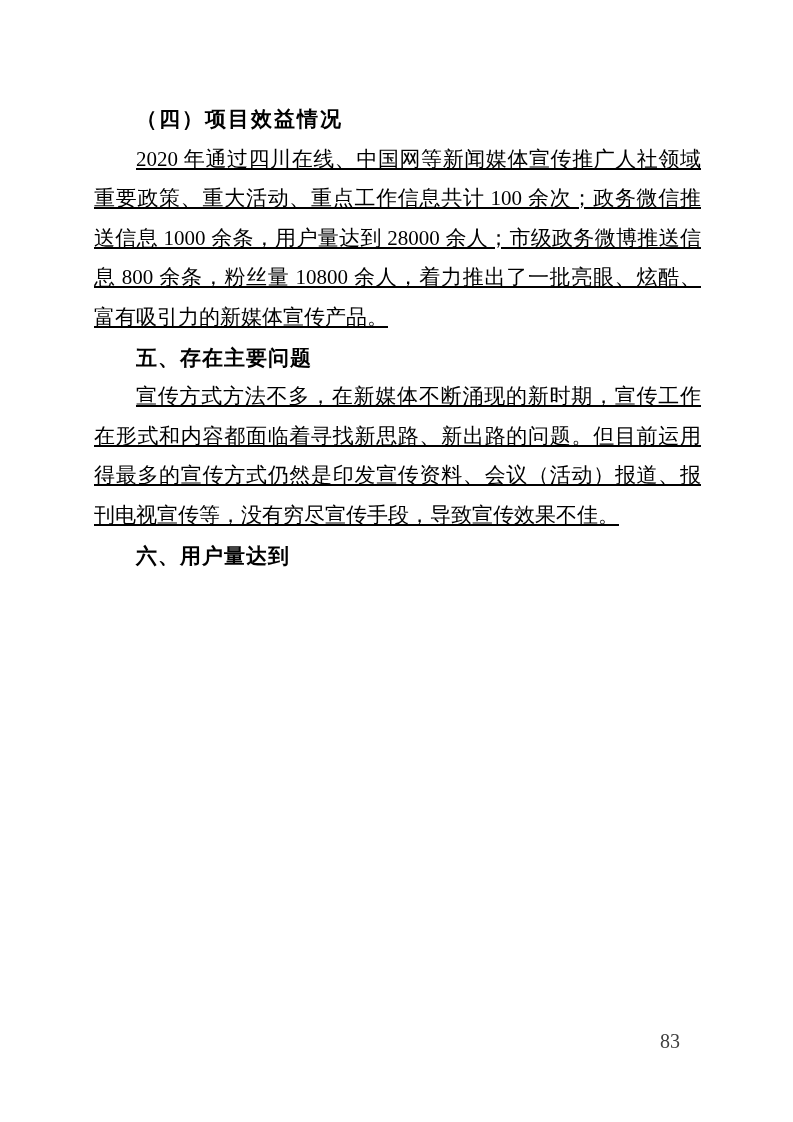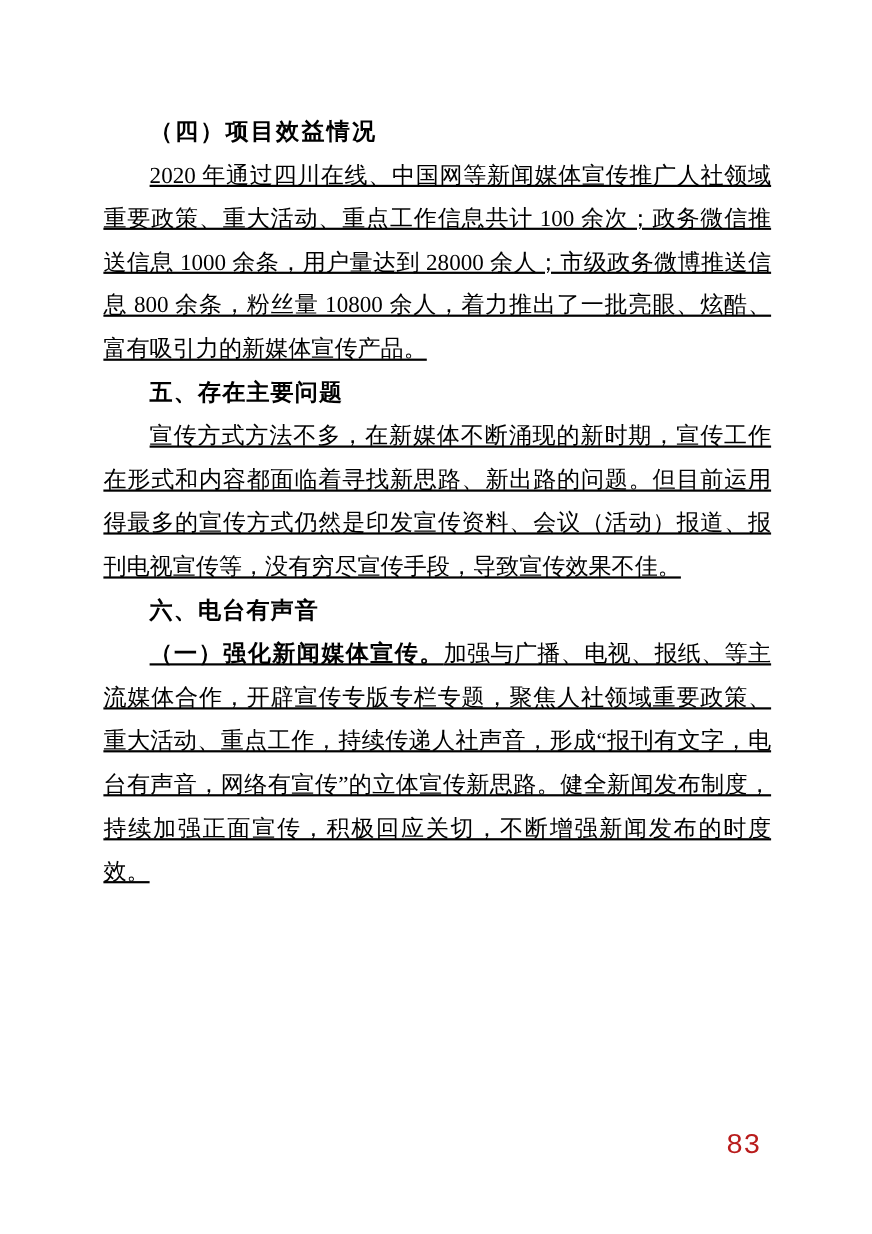--- a/index.html
+++ b/index.html
@@ -44,32 +44,31 @@
     text-decoration: underline;
   }
   .para .lead {
     font-weight: 700;
     letter-spacing: 1px;
   }
   .page-number {
     position: absolute;
     left: 660px;
     top: 1026px;
-    font-size: 26px;
+    font-size: 20px;
     line-height: 30px;
-    font-family: Liberation Mono, monospace;
-    color: #b91c1c;
+    font-family: Liberation Serif, serif;
+    color: #404040;
   }
 </style>
 </head>
 <body>
 
 <div class="page">
   <div class="content" id="content">
       <div class="heading-kai">（四）项目效益情况</div>
       <div class="para">2020 年通过四川在线、中国网等新闻媒体宣传推广人社领域重要政策、重大活动、重点工作信息共计 100 余次；政务微信推送信息 1000 余条，用户量达到 28000 余人；市级政务微博推送信息 800 余条，粉丝量 10800 余人，着力推出了一批亮眼、炫酷、富有吸引力的新媒体宣传产品。</div>
       <div class="heading-hei">五、存在主要问题</div>
       <div class="para">宣传方式方法不多，在新媒体不断涌现的新时期，宣传工作在形式和内容都面临着寻找新思路、新出路的问题。但目前运用得最多的宣传方式仍然是印发宣传资料、会议（活动）报道、报刊电视宣传等，没有穷尽宣传手段，导致宣传效果不佳。</div>
-      <div class="heading-hei">六、电台有声音</div>
-      <div class="para"><span class="lead">（一）强化新闻媒体宣传。</span>加强与广播、电视、报纸、等主流媒体合作，开辟宣传专版专栏专题，聚焦人社领域重要政策、重大活动、重点工作，持续传递人社声音，形成“报刊有文字，电台有声音，网络有宣传”的立体宣传新思路。健全新闻发布制度，持续加强正面宣传，积极回应关切，不断增强新闻发布的时度效。</div>
+      <div class="heading-hei">六、用户量达到</div>
     </div>
   <div class="page-number">83</div>
 </div>
 
 </body></html>

